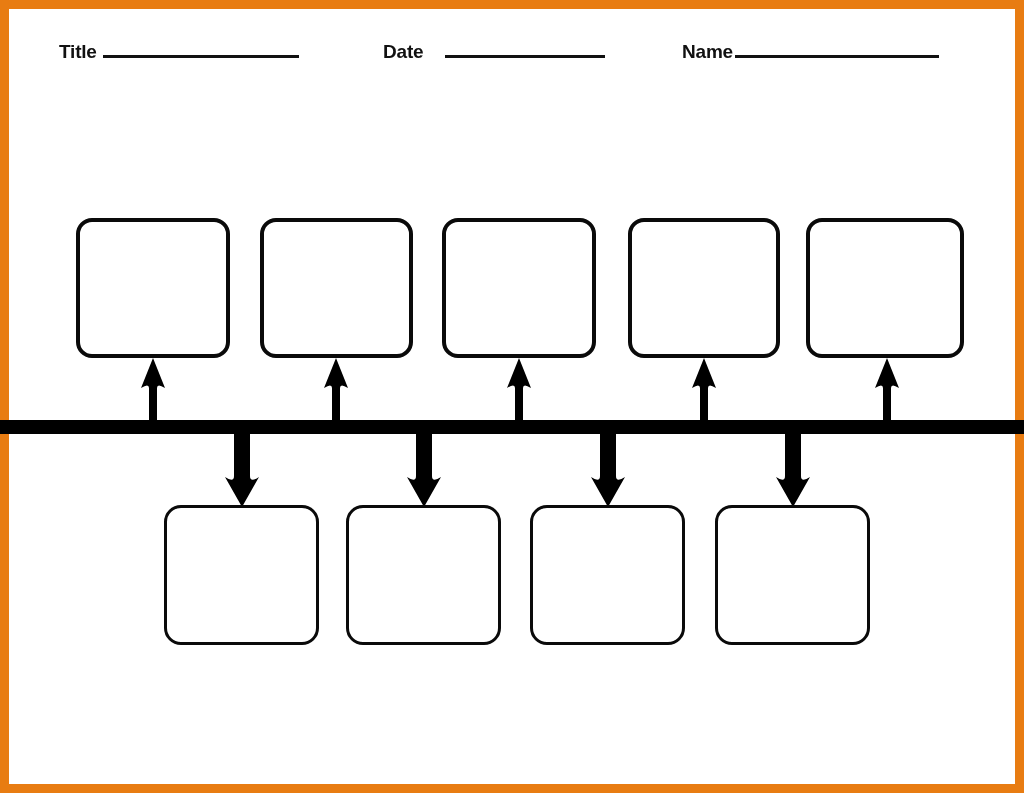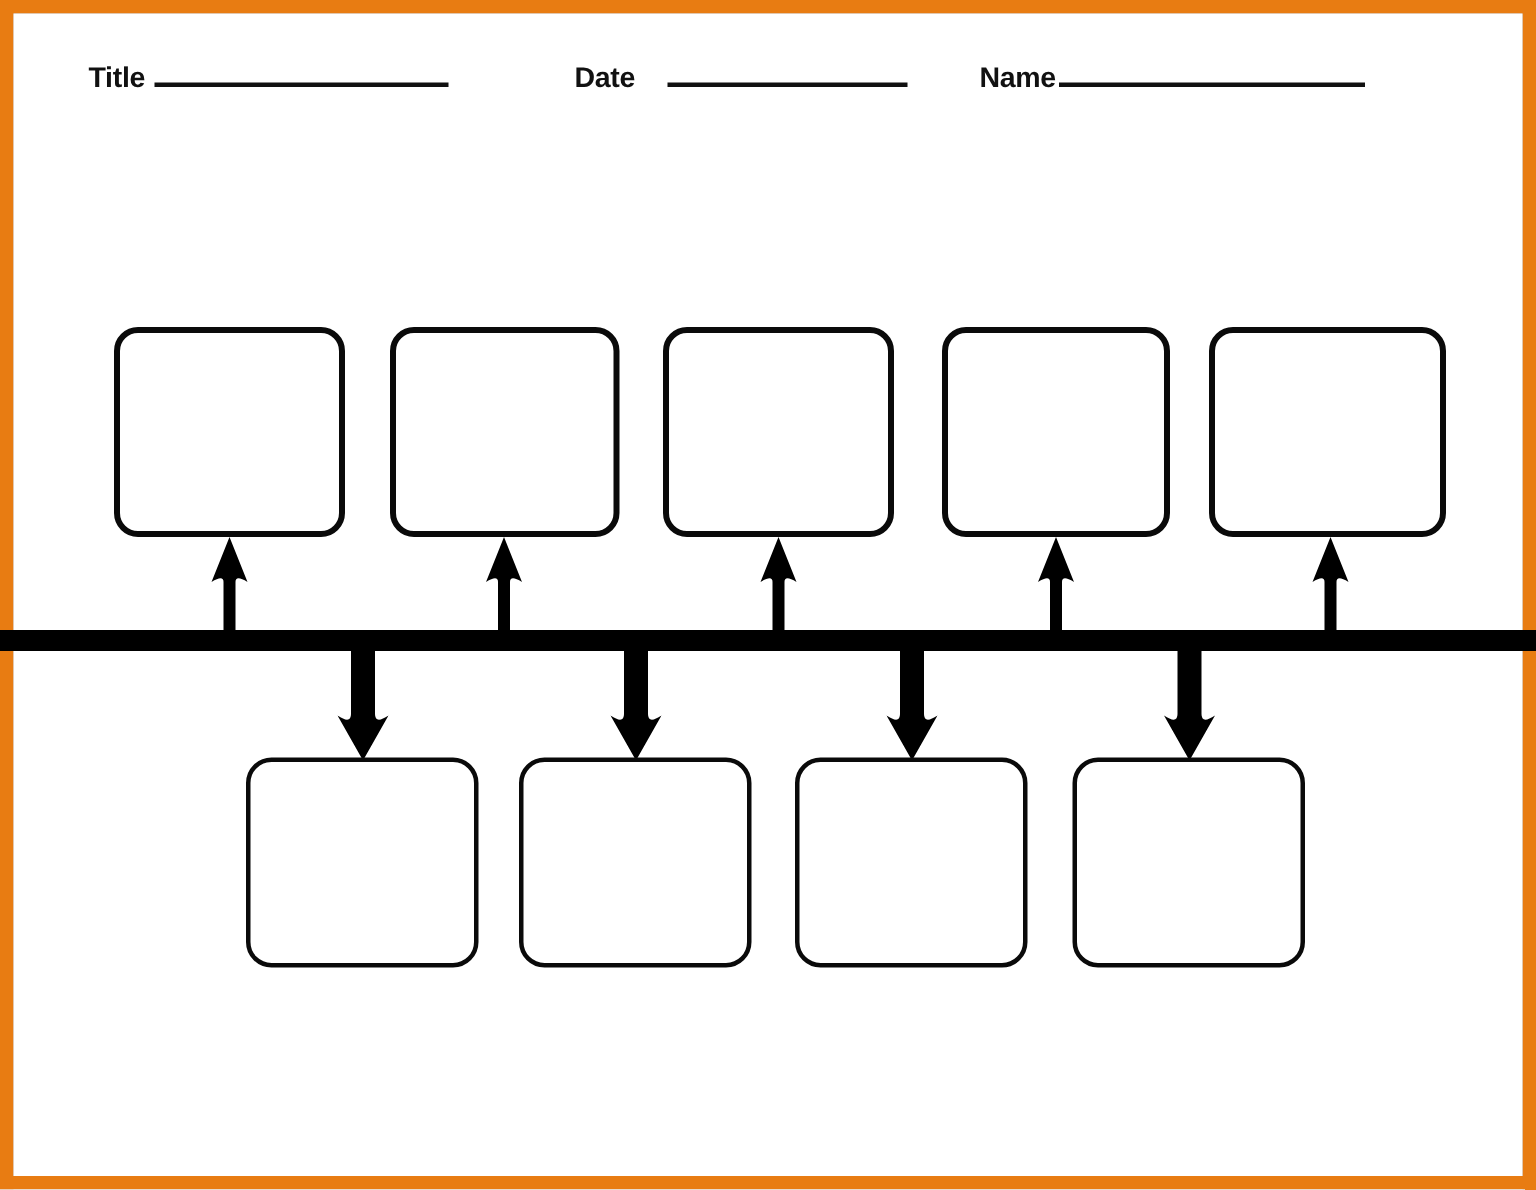--- a/index.html
+++ b/index.html
@@ -8,21 +8,21 @@
     background: #ffffff;
   }
   body {
     font-family: "Liberation Sans", sans-serif;
   }
   #page {
     position: relative;
     width: 1024px;
     height: 793px;
     box-sizing: border-box;
-    background: #a3a3a3;
+    background: #6d28d9;
     overflow: hidden;
     text-align: right;
   }
   
   .frame-edge {
     position: absolute;
     background: #E87C12;
   }
   .frame-top    { left: 0;  top: 0;    width: 1024px; height: 9px; }
   .frame-bottom { left: 0;  top: 784px;width: 1024px; height: 9px; }
@@ -63,21 +63,21 @@
   .field-rule {
     display: inline-block;
     border-bottom: 3px solid #111111;
     height: 14px;
     margin-left: 2px;
   }
   .field-title { left: 50px; top: 0; }
   .field-title .field-rule { width: 196px; margin-left: 6px; }
   .field-date  { left: 374px; top: 0; gap: 20px; }
   .field-date  .field-rule { width: 160px; }
-  .field-name  { left: 644px; top: 0; }
+  .field-name  { left: 673px; top: 0; }
   .field-name  .field-rule { width: 204px; }
 
   
   .timeline-bar {
     position: absolute;
     left: 0px;
     top: 420px;
     width: 1024px;
     height: 14px;
     background: #000000;

